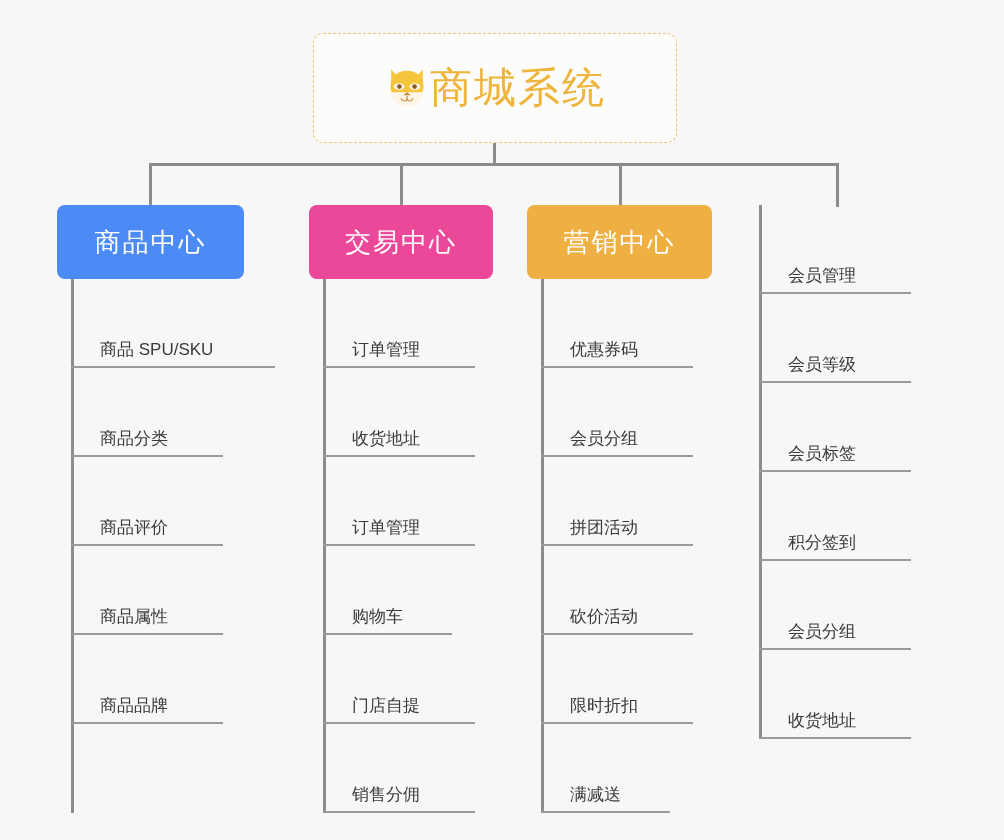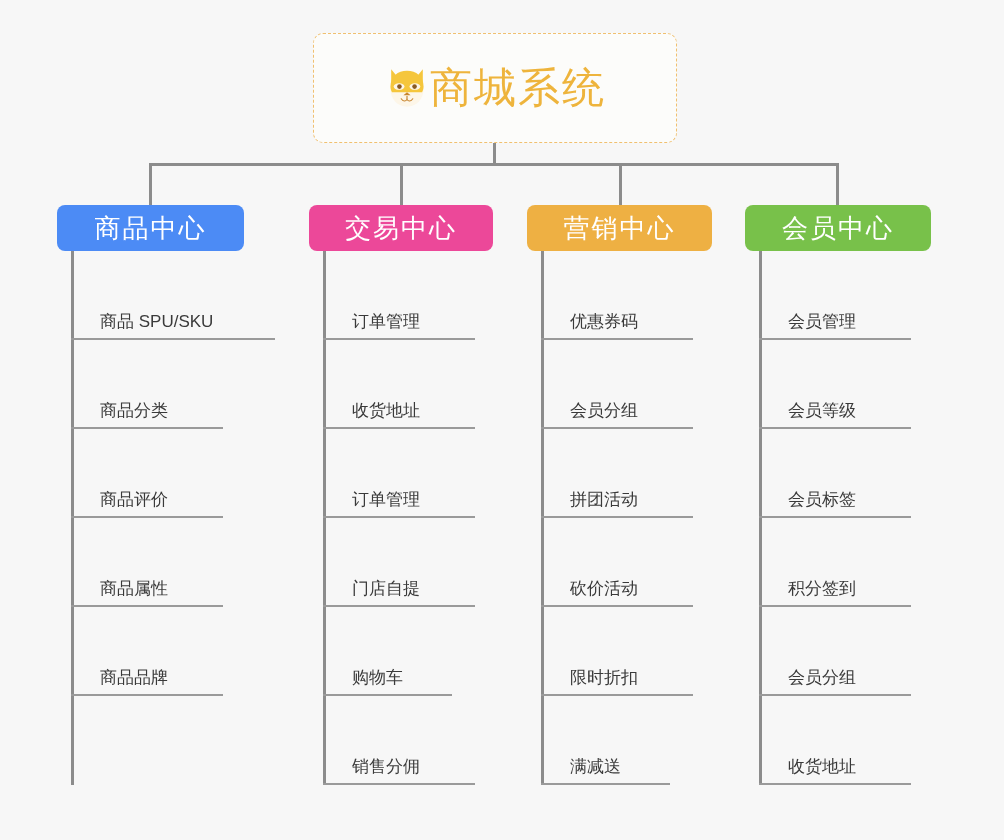--- a/index.html
+++ b/index.html
@@ -59,21 +59,21 @@
   .conn-v { width: 3px; }
   .conn-h { height: 3px; }
 
   
   .column {
     position: absolute;
     top: 205px;
   }
   .cat-header {
     position: relative;
-    height: 46px;
+    height: 74px;
     border-radius: 8px;
     display: flex;
     align-items: center;
     justify-content: center;
     color: #ffffff;
     font-size: 26px;
     letter-spacing: 2px;
     box-sizing: border-box;
   }
 
@@ -191,26 +191,26 @@
       </div>
       <div class="leaf-item">
         <div class="leaf-underline" style="width:152px;"></div>
         <span class="leaf-label">收货地址</span>
       </div>
       <div class="leaf-item">
         <div class="leaf-underline" style="width:152px;"></div>
         <span class="leaf-label">订单管理</span>
       </div>
       <div class="leaf-item">
-        <div class="leaf-underline" style="width:152px;"></div>
-        <span class="leaf-label">门店自提</span>
-      </div>
-      <div class="leaf-item">
         <div class="leaf-underline" style="width:129px;"></div>
         <span class="leaf-label">购物车</span>
+      </div>
+      <div class="leaf-item">
+        <div class="leaf-underline" style="width:152px;"></div>
+        <span class="leaf-label">门店自提</span>
       </div>
       <div class="leaf-item">
         <div class="leaf-underline" style="width:152px;"></div>
         <span class="leaf-label">销售分佣</span>
       </div>
     </div>
   </div>
 
   <div class="column" id="col-2">
     <div class="cat-header" style="background:#eeb043;">
@@ -239,23 +239,20 @@
         <span class="leaf-label">限时折扣</span>
       </div>
       <div class="leaf-item">
         <div class="leaf-underline" style="width:129px;"></div>
         <span class="leaf-label">满减送</span>
       </div>
     </div>
   </div>
 
   <div class="column" id="col-3">
-    <div class="cat-header" style="background:#78c14a;">
-      <span>会员中心</span>
-    </div>
     <div class="leaf-list">
       <div class="spine" style="height:534px;"></div>
       <div class="leaf-item">
         <div class="leaf-underline" style="width:152px;"></div>
         <span class="leaf-label">会员管理</span>
       </div>
       <div class="leaf-item">
         <div class="leaf-underline" style="width:152px;"></div>
         <span class="leaf-label">会员等级</span>
       </div>

